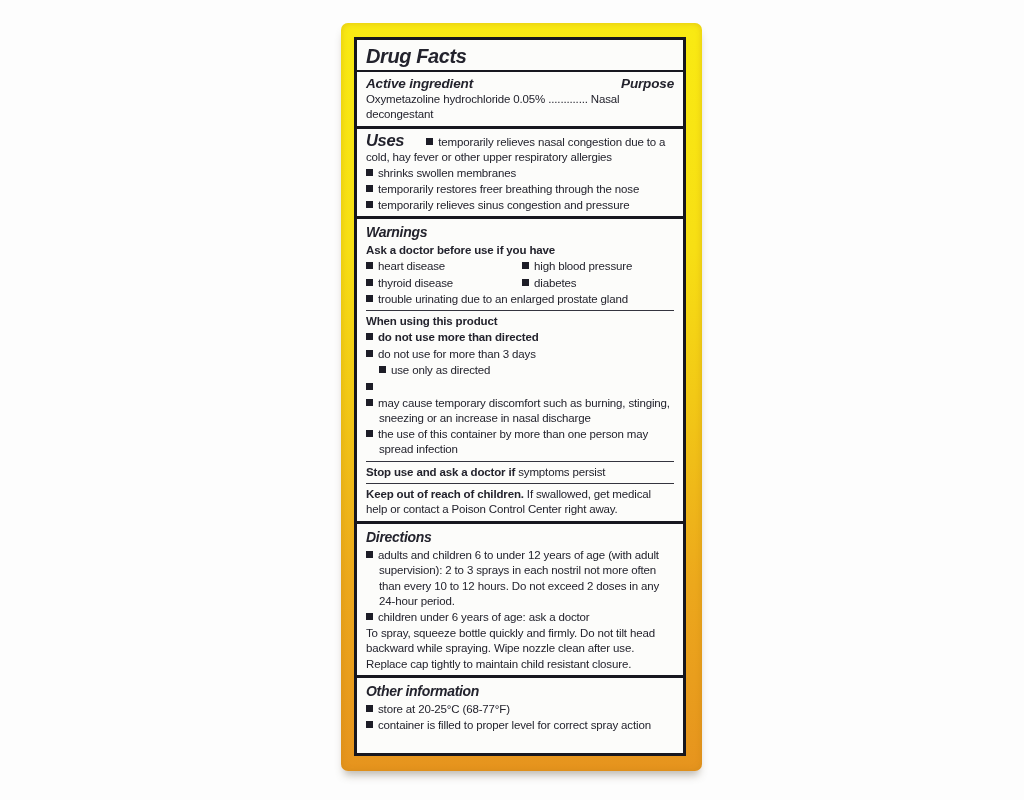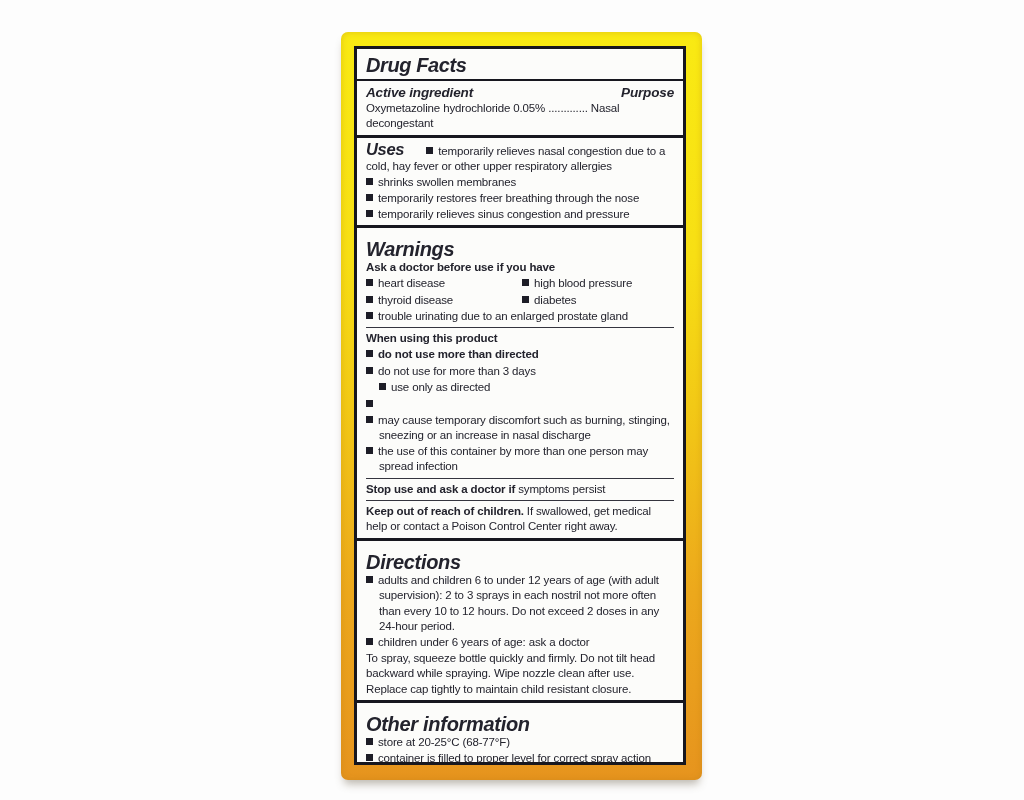--- a/index.html
+++ b/index.html
@@ -1,25 +1,25 @@
 <!DOCTYPE html>
 <html><head>
 <meta charset="utf-8">
 <style>
   html,body{margin:0;padding:0;background:#ffffff;}
   .photo{position:relative;width:1024px;height:800px;background:#fdfdfd;overflow:hidden;
          font-family:"Liberation Sans","DejaVu Sans",sans-serif;color:#23232d;}
-  .box{position:absolute;left:341px;top:32px;width:361px;height:748px;border-radius:7px;
+  .box{position:absolute;left:341px;top:23px;width:361px;height:748px;border-radius:7px;
        background:linear-gradient(180deg,#f9ea13 0%,#f7df14 30%,#f2c916 50%,#eca81c 75%,#e6941e 100%);
        box-shadow:0 7px 9px -3px rgba(110,100,80,.45), inset 0 0 6px rgba(180,120,20,.35);}
   .panel{position:absolute;left:13px;top:14px;right:16px;bottom:15px;background:#fcfcfa;
          border:3px solid #17171f;padding:5px 9px 4px;overflow:hidden;
          font-size:11.5px;line-height:15.4px;letter-spacing:-0.15px;}
   .h1{font-style:italic;font-weight:700;font-size:20px;line-height:23px;letter-spacing:-0.4px;}
-  .h2{font-style:italic;font-weight:700;font-size:20px;line-height:19px;letter-spacing:-0.3px;margin:12px 0 1px;}
+  .h2{font-style:italic;font-weight:700;font-size:14px;line-height:19px;letter-spacing:-0.3px;margin:4px 0 1px;}
   .h2i{font-style:italic;font-weight:700;font-size:16.5px;letter-spacing:-0.3px;margin-right:22px;}
   .h3{font-style:italic;font-weight:700;font-size:13.5px;line-height:17px;}
   .b{font-weight:700;}
   .rule2{border-top:2.5px solid #17171f;margin:2px -9px 3px;}
   .rule3{border-top:3px solid #17171f;margin:3px -9px 4px;}
   .thin{border-top:1.3px solid #34343e;margin:3px 0;}
   .sq{display:inline-block;width:7px;height:7px;background:#1d1d27;margin-right:5px;vertical-align:1px;}
   .item{padding-left:13px;text-indent:-13px;margin:0.5px 0;}
   .row{display:flex;justify-content:space-between;}
   .cols{display:flex;}

